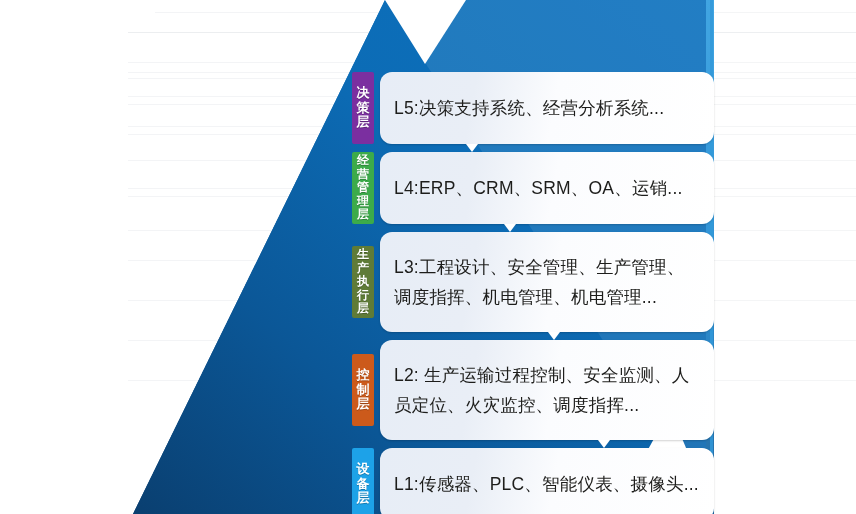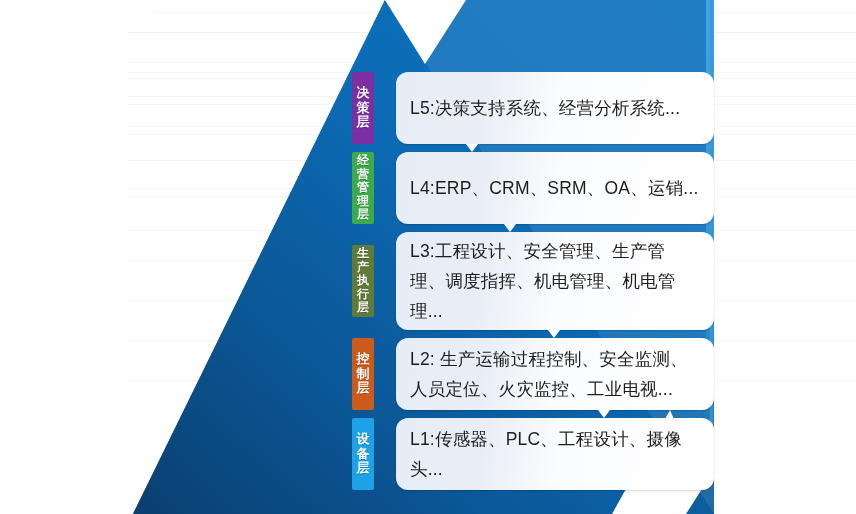--- a/index.html
+++ b/index.html
@@ -83,28 +83,28 @@
     box-sizing: border-box;
     padding: 2px 0;
     text-shadow: 0 1px 0 rgba(0,0,0,.25);
     align-self: center;
   }
   .tab span { display: block; }
 
   
   .card {
     flex: 1 1 auto;
-    margin-left: 22px;
+    margin-left: 6px;
     border-radius: 12px;
     background: linear-gradient(100deg, #e7edf6 0%, #e9eef6 28%, #fbfcfe 52%, #ffffff 100%);
     box-shadow: 0 1px 2px rgba(0,0,0,.18);
     display: flex;
     align-items: center;
     box-sizing: border-box;
-    padding: 4px 14px;
+    padding: 20px 14px;
     color: #1d1d1b;
     font-size: 17.5px;
     line-height: 30px;
     letter-spacing: .2px;
     min-height: 72px;
   }
   .card.two-line { min-height: 72px; }
 
   
   .arrow {
@@ -233,32 +233,32 @@
 
     <div class="row">
       <div class="tab" style="background:#cc5a1b; height:72px;">
         <span>
             <span>控</span>
             <span>制</span>
             <span>层</span>
           </span>
       </div>
       <div class="card two-line">
-        <span>L2: 生产运输过程控制、安全监测、人员定位、火灾监控、工业电视...</span>
+        <span>L2: 生产运输过程控制、安全监测、人员定位、火灾监控、调度指挥...</span>
       </div>
       <div class="arrow" style="left:246px; bottom:-8px;"></div>
     </div>
 
     <div class="row">
       <div class="tab" style="background:#1da2e8; height:72px;">
         <span>
             <span>设</span>
             <span>备</span>
             <span>层</span>
           </span>
       </div>
       <div class="card">
-        <span>L1:传感器、PLC、工程设计、摄像头...</span>
+        <span>L1:传感器、PLC、智能仪表、摄像头...</span>
       </div>
     </div>
 
   </div>
 </div>
 
 </body></html>

